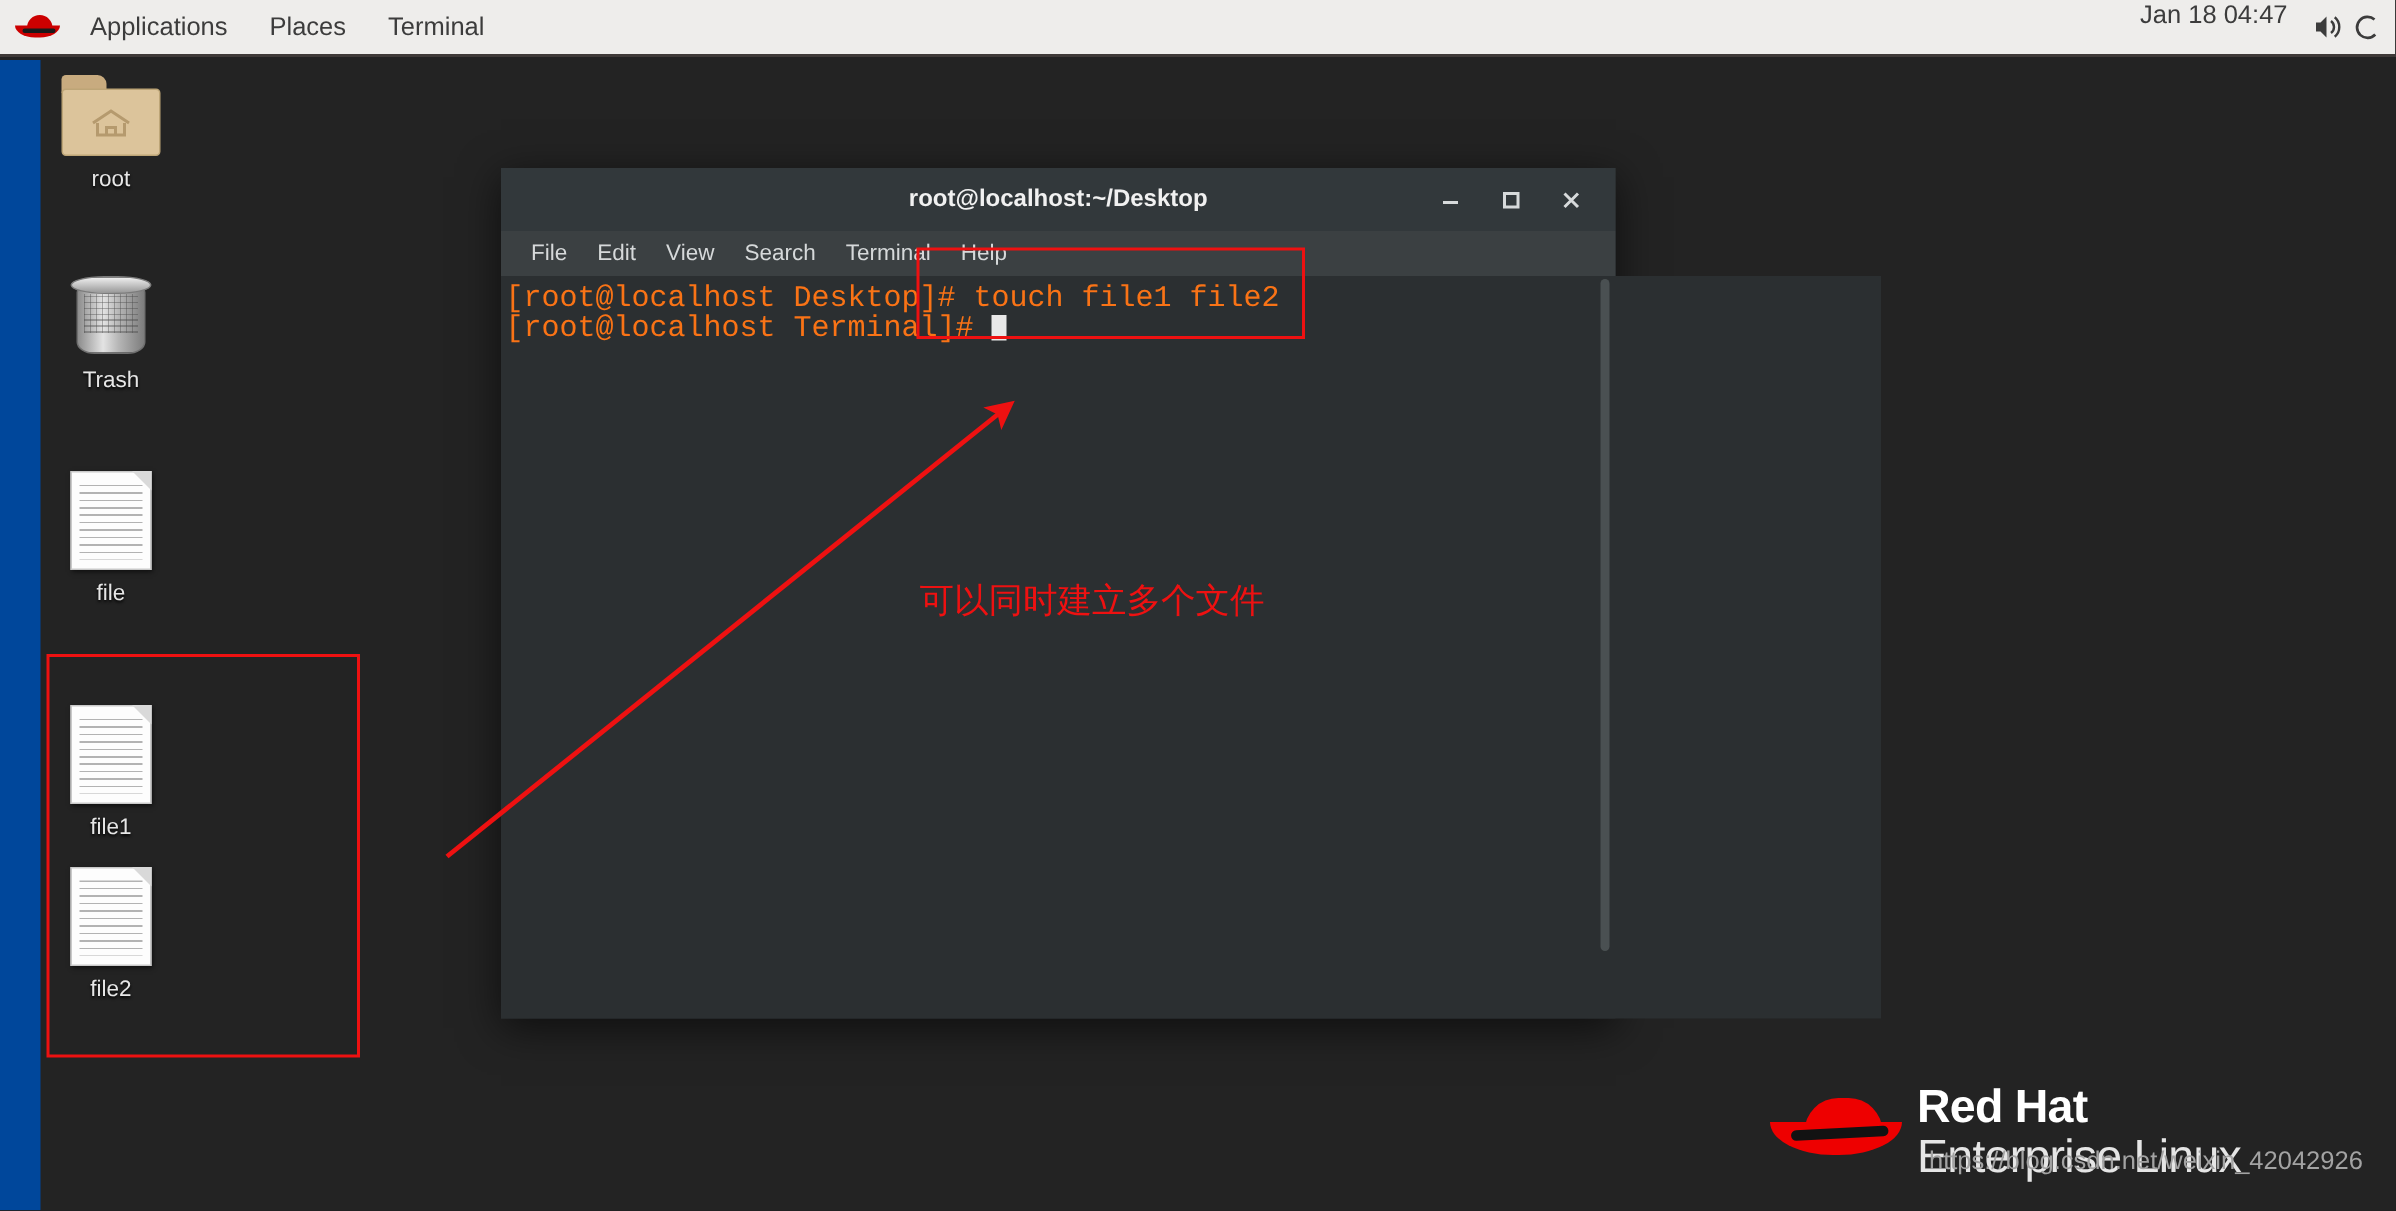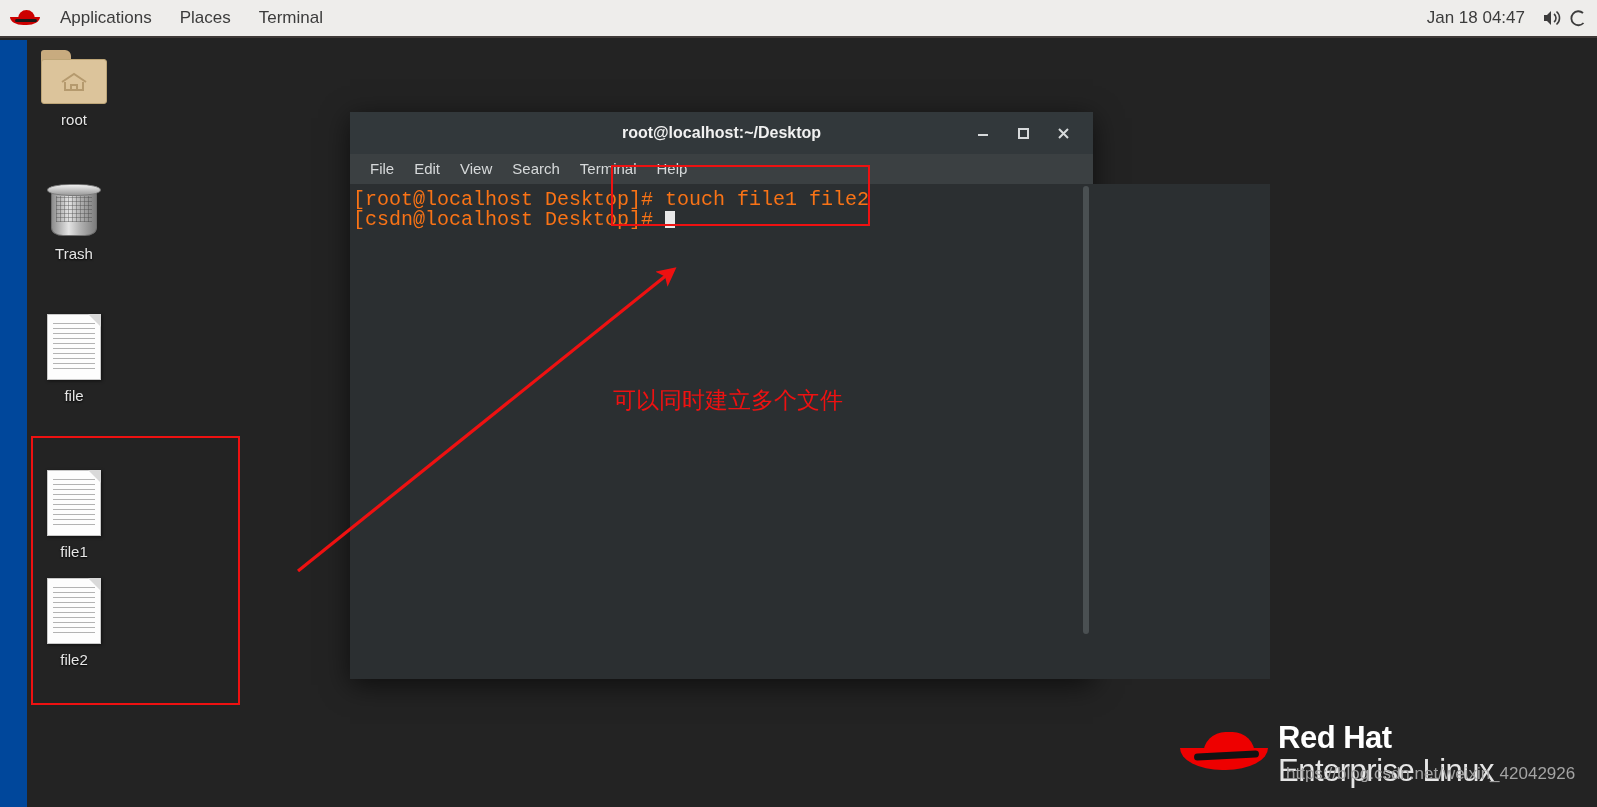--- a/index.html
+++ b/index.html
@@ -20,21 +20,21 @@
   #top-panel {
     position: absolute; left: 0; top: 0;
     width: 1597px; height: 38px;
     background: #eeedeb;
     border-bottom: 2px solid #3f3a38;
     display: flex; align-items: center;
     box-sizing: border-box;
   }
   .panel-left { display: flex; align-items: center; height: 100%; }
   .panel-right {
-    margin-left: auto; display: flex; align-items: center;
+    margin-left: auto; display: flex; 
     height: 100%; padding-right: 6px;
   }
   .rh-logo-small {
     width: 30px; height: 20px; margin: 0 6px 0 10px;
     position: relative;
   }
   .rh-logo-small .brim {
     position: absolute; left: 0; bottom: 3px;
     width: 30px; height: 8px; background: #cc0000;
     border-radius: 0 0 15px 15px / 0 0 9px 9px;
@@ -134,21 +134,21 @@
   }
   .doc-ico .lines {
     position: absolute; left: 6px; top: 9px; right: 6px; bottom: 7px;
     background: repeating-linear-gradient(180deg,
       #9a9a9a 0 1px, transparent 1px 5px);
     opacity: .75;
   }
 
   
   #terminal-window {
-    position: absolute; left: 350px; top: 112px;
+    position: absolute; left: 334px; top: 112px;
     width: 743px; height: 567px;
     background: #2b2f31;
     box-shadow: 0 6px 26px rgba(0,0,0,.6);
   }
   #title-bar {
     height: 42px; background: #32383b;
     display: flex; align-items: center;
     position: relative;
   }
   #title-text {
@@ -359,21 +359,21 @@
       <div class="menu-item">File</div>
       <div class="menu-item">Edit</div>
       <div class="menu-item">View</div>
       <div class="menu-item">Search</div>
       <div class="menu-item">Terminal</div>
       <div class="menu-item">Help</div>
     </div>
 
     <div id="term-body">
       <div class="term-line">[root@localhost Desktop]# touch file1 file2</div>
-      <div class="term-line"><span>[csdn@localhost Desktop]# </span><span class="cursor-block"></span></div>
+      <div class="term-line"><span>[root@localhost Terminal]# </span><span class="cursor-block"></span></div>
     </div>
 
     <div id="term-scrollbar"></div>
   </div>
 
   <div class="annot-box" id="annot-box-command"></div>
   <div class="annot-box" id="annot-box-files"></div>
 
   <svg id="annot-arrow" viewBox="0 0 420 340">
     <defs>

